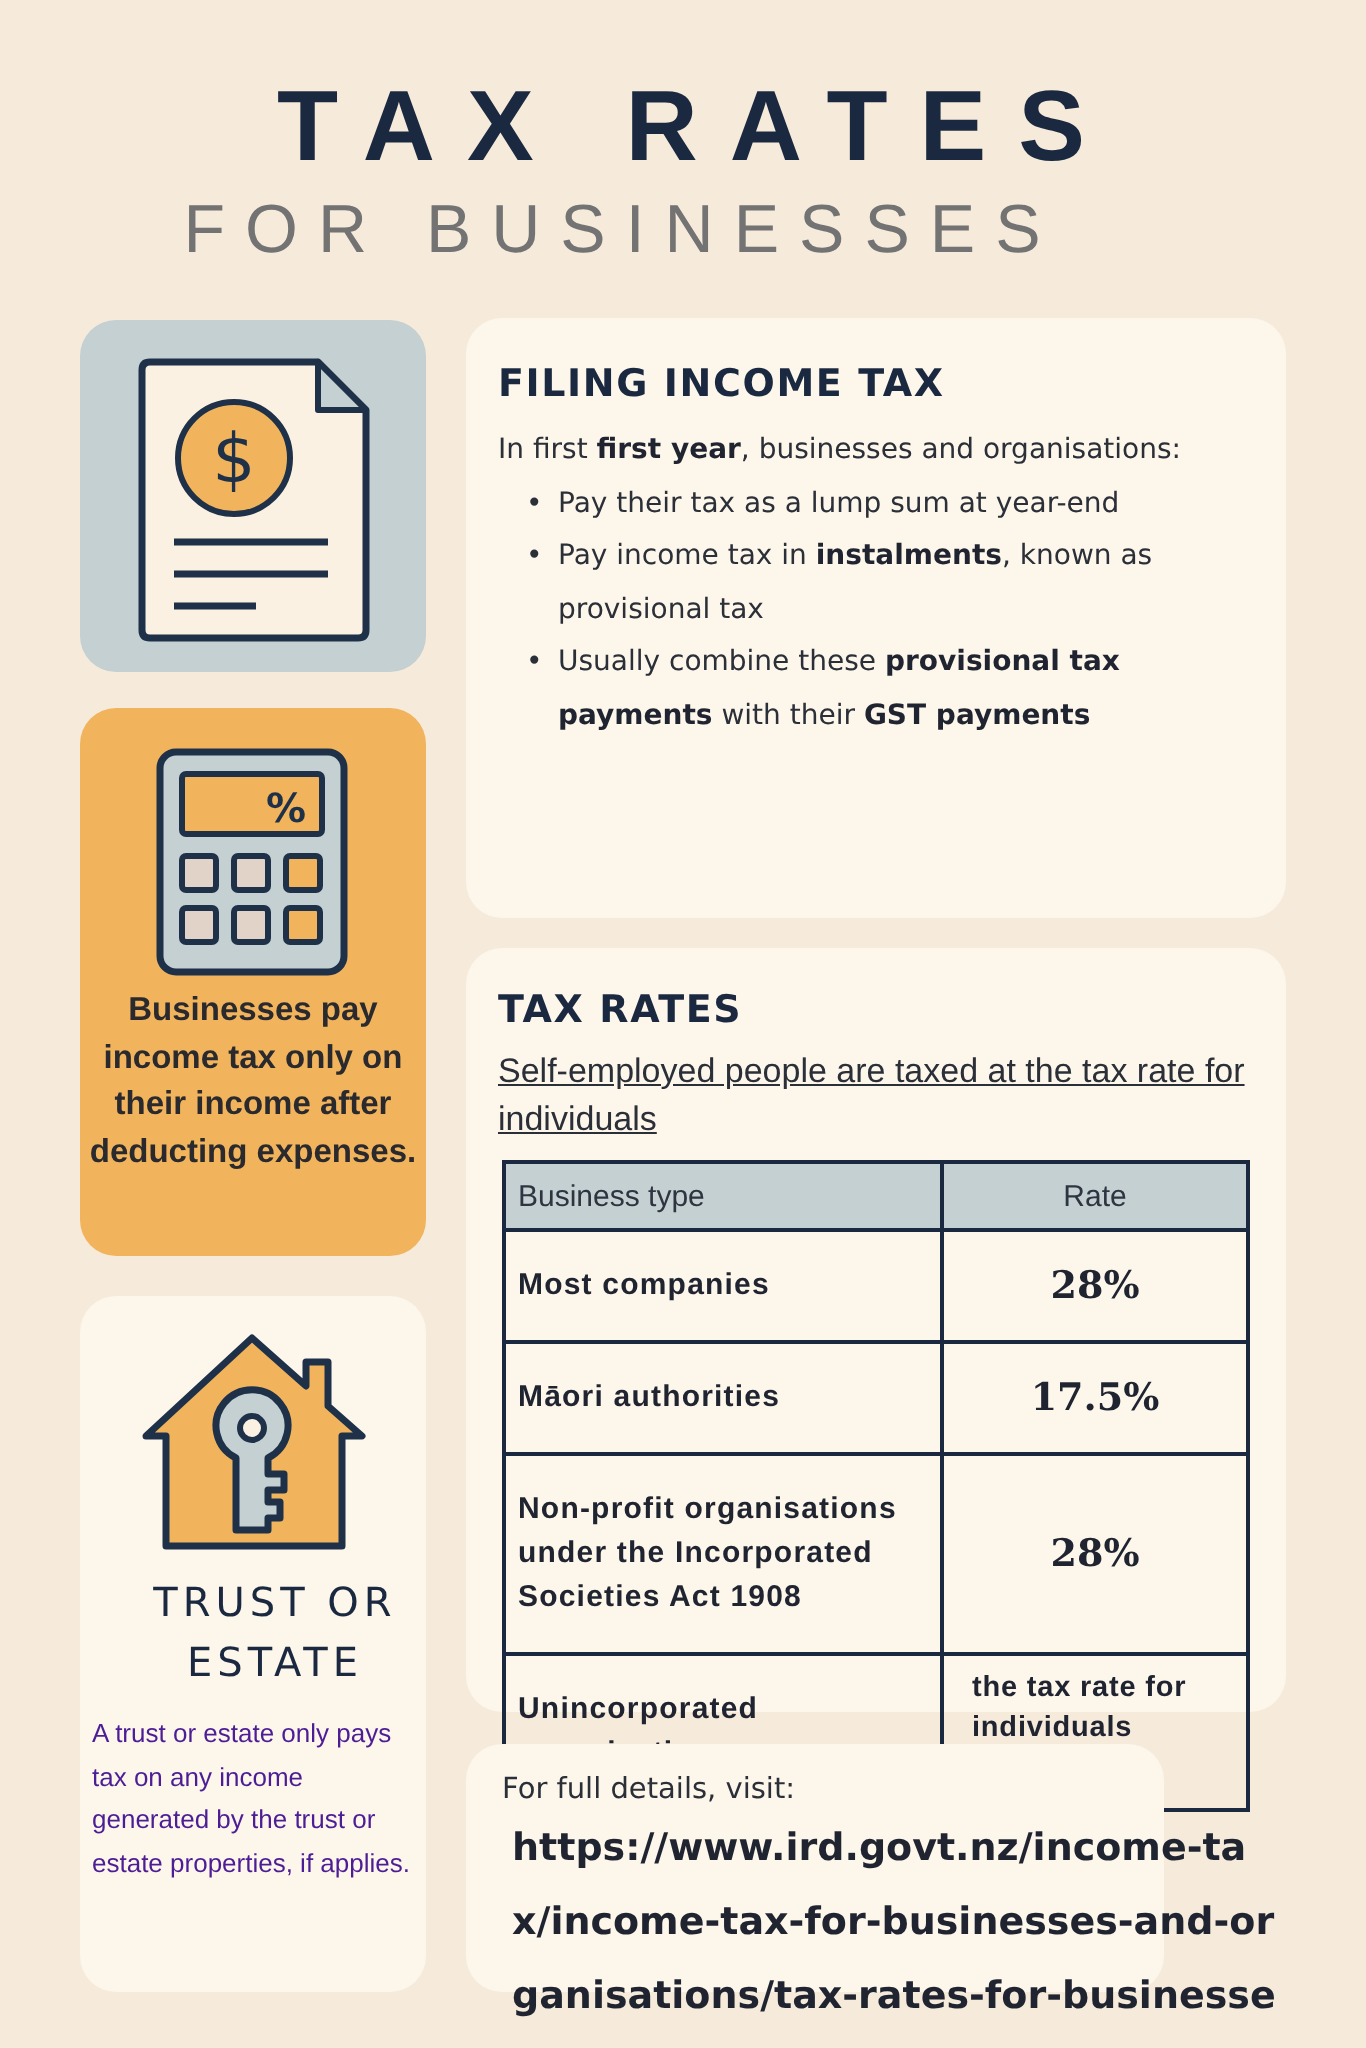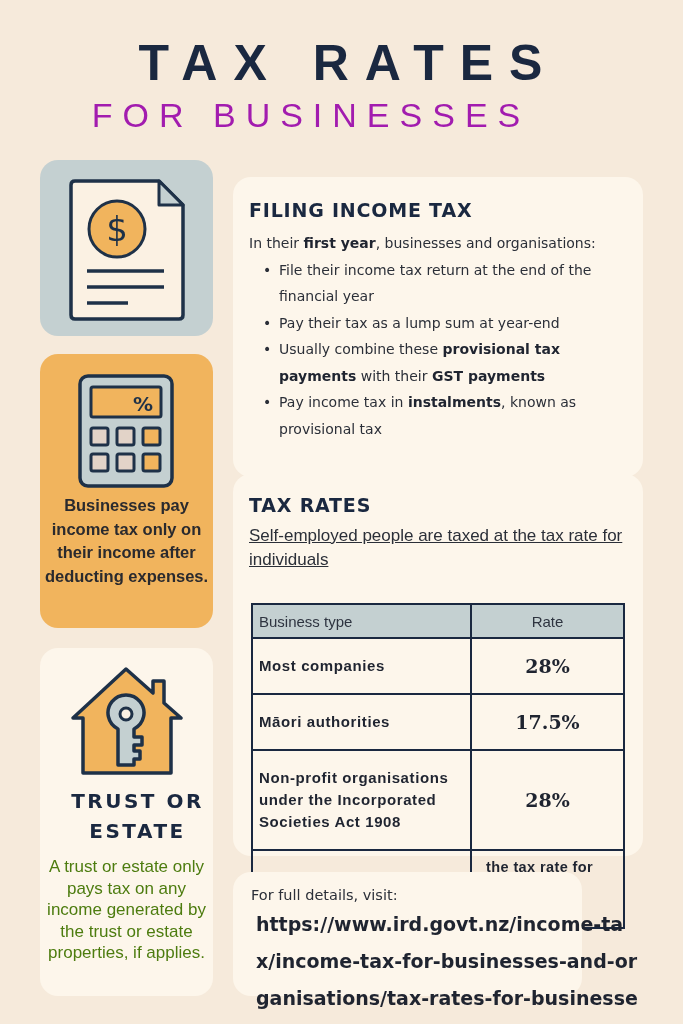--- a/index.html
+++ b/index.html
@@ -16,45 +16,45 @@
       text-align: center;
       font-family: "Liberation Sans", sans-serif;
       font-weight: 700; font-size: 50px; letter-spacing: 16px;
       color: #1a2840; padding-left: 14px;
     }
     .title-sub {
       position: absolute; left: 0; top: 96px; width: 614px;
       text-align: center;
       font-family: "Liberation Sans", sans-serif;
       font-weight: 400; font-size: 34px; letter-spacing: 10px;
-      color: #a21caf; padding-left: 8px;
+      color: #737373; padding-left: 8px;
     }
     .card { position: absolute; border-radius: 18px; }
     .card-doc { left: 40px; top: 160px; width: 173px; height: 176px; background: #c4d0d1; }
     .card-calc { left: 40px; top: 354px; width: 173px; height: 274px; background: #f1b45d; }
     .card-trust { left: 40px; top: 648px; width: 173px; height: 348px; background: #fdf6eb; }
-    .card-filing { left: 233px; top: 177px; width: 410px; height: 300px; background: #fdf6eb; }
+    .card-filing { left: 233px; top: 159px; width: 410px; height: 300px; background: #fdf6eb; }
     .card-rates { left: 233px; top: 474px; width: 410px; height: 382px; background: #fdf6eb; }
     .card-link { left: 233px; top: 872px; width: 349px; height: 124px; background: #fdf6eb; }
 
     .icon-wrap { position: absolute; }
     .calc-text {
       position: absolute; left: 0; top: 140px; width: 173px;
       text-align: center; font-family: "Liberation Sans", sans-serif;
       font-weight: 700; font-size: 16.5px; line-height: 23.5px; color: #2a2a2e;
     }
     .trust-title {
       position: absolute; left: 0; top: 138px; width: 195px; text-align: center;
-      font-family: "DejaVu Sans", sans-serif; font-weight: 700;
+      font-family: "DejaVu Sans", sans-serif; font-weight: 400;
       font-size: 20px; letter-spacing: 2.5px; line-height: 30px; color: #1a2840;
     }
     .trust-text {
-      position: absolute; left: 6px; top: 208px; width: 161px; text-align: center;
-      font-family: "Liberation Sans", sans-serif; font-size: 17px; line-height: 21.5px;
-      color: #4d7c0f;
+      position: absolute; left: 6px; top: 208px; width: 161px; 
+      font-family: "Liberation Sans", sans-serif; font-size: 13px; line-height: 21.5px;
+      color: #4c1d95;
     }
     .sec-title {
       font-family: "DejaVu Sans", sans-serif; font-weight: 700;
       font-size: 19px; letter-spacing: 0.8px; color: #1a2840;
     }
     .filing-title { position: absolute; left: 16px; top: 22px; }
     .filing-body {
       position: absolute; left: 16px; top: 53px; width: 385px;
       font-family: "DejaVu Sans", sans-serif; font-size: 14px; line-height: 26.5px; color: #2b2f38;
     }
@@ -62,21 +62,21 @@
     .filing-body li { position: relative; padding-left: 16px; }
     .filing-body li::before { content: "•"; position: absolute; left: 0; top: 0; }
     .filing-body b { font-weight: 700; color: #1f2430; }
     .rates-title { position: absolute; left: 16px; top: 20px; }
     .rates-sub {
       position: absolute; left: 16px; top: 50px; width: 380px;
       font-family: "Liberation Sans", sans-serif; font-size: 17px; line-height: 24px; color: #2b2f38; text-decoration: underline;
     }
     table.rates {
       position: absolute; left: 18px; top: 106px; width: 374px;
-      border-collapse: collapse; font-family: "Liberation Sans", sans-serif; margin-top: 23px;
+      border-collapse: collapse; font-family: "Liberation Sans", sans-serif;
     }
     table.rates td, table.rates th { border: 2px solid #1a2840; }
     table.rates th {
       background: #c4d0d1; font-weight: 400; font-size: 15px; color: #2e3440;
       height: 34px; padding: 0 6px;
     }
     table.rates th.c1 { text-align: left; width: 219px; }
     table.rates th.c2 { text-align: center; }
     table.rates td.c1 {
       font-weight: 700; font-size: 15px; letter-spacing: 0.6px; color: #1f2430;
@@ -142,28 +142,27 @@
     <path d="M48 64 A18 18 0 1 1 64 64 L64 72 L72 72 L72 80 L64 80 L64 86 L70 86 L70 94 L64 94 L64 100 L48 100 Z" fill="#c4d0d1" stroke="#1e3148" stroke-width="3.5" stroke-linejoin="round"></path>
     <circle cx="56" cy="49" r="6" fill="#fbf1e3" stroke="#1e3148" stroke-width="3"></circle>
   </svg>
   <div class="trust-title">TRUST OR ESTATE</div>
   <div class="trust-text">A trust or estate only pays tax on any income generated by the trust or estate properties, if applies.</div>
 </div>
 
 <div class="card card-filing">
   <div class="sec-title filing-title">FILING INCOME TAX</div>
   <div class="filing-body">
-    <div><span>In their </span><b>first year</b><span>, businesses and organisations:</span></div>
+    <div><span>In first </span><b>first year</b><span>, businesses and organisations:</span></div>
     <ul>
-      <li>File their income tax return at the end of the financial year</li>
       <li>Pay their tax as a lump sum at year-end</li>
     </ul>
     <ul>
+      <li><span>Pay income tax in </span><b>instalments</b><span>, known as provisional tax</span></li>
       <li><span>Usually combine these </span><b>provisional tax payments</b><span> with their </span><b>GST payments</b></li>
-      <li><span>Pay income tax in </span><b>instalments</b><span>, known as provisional tax</span></li>
     </ul>
   </div>
 </div>
 
 <div class="card card-rates">
   <div class="sec-title rates-title">TAX RATES</div>
   <div class="rates-sub">Self-employed people are taxed at the tax rate for individuals</div>
   <table class="rates">
     <tbody>
         <tr>

